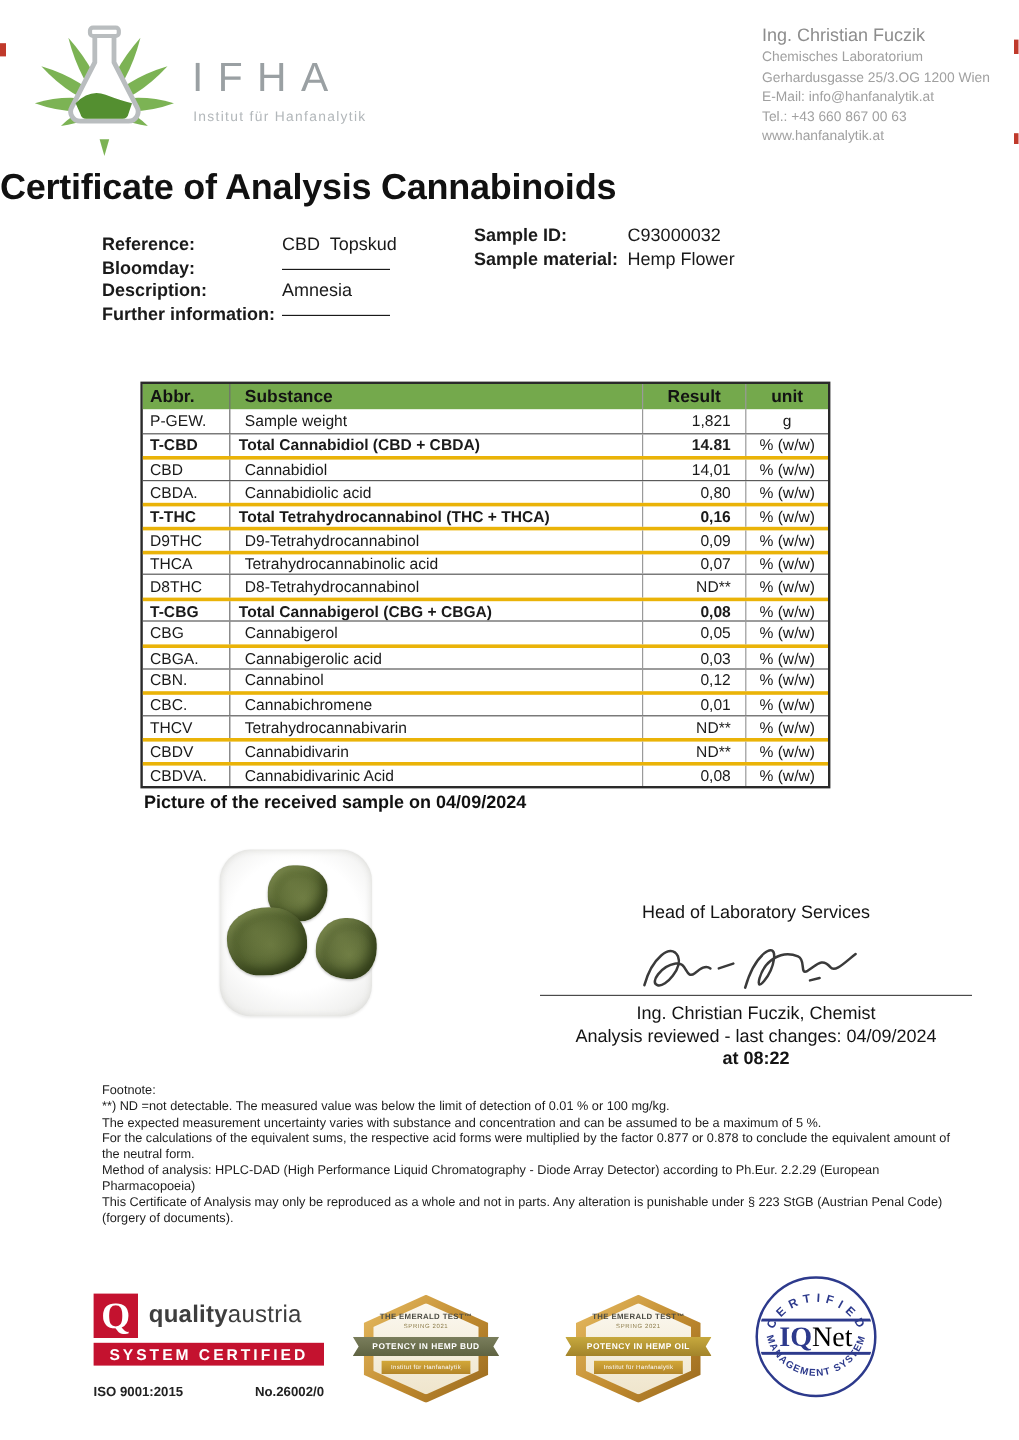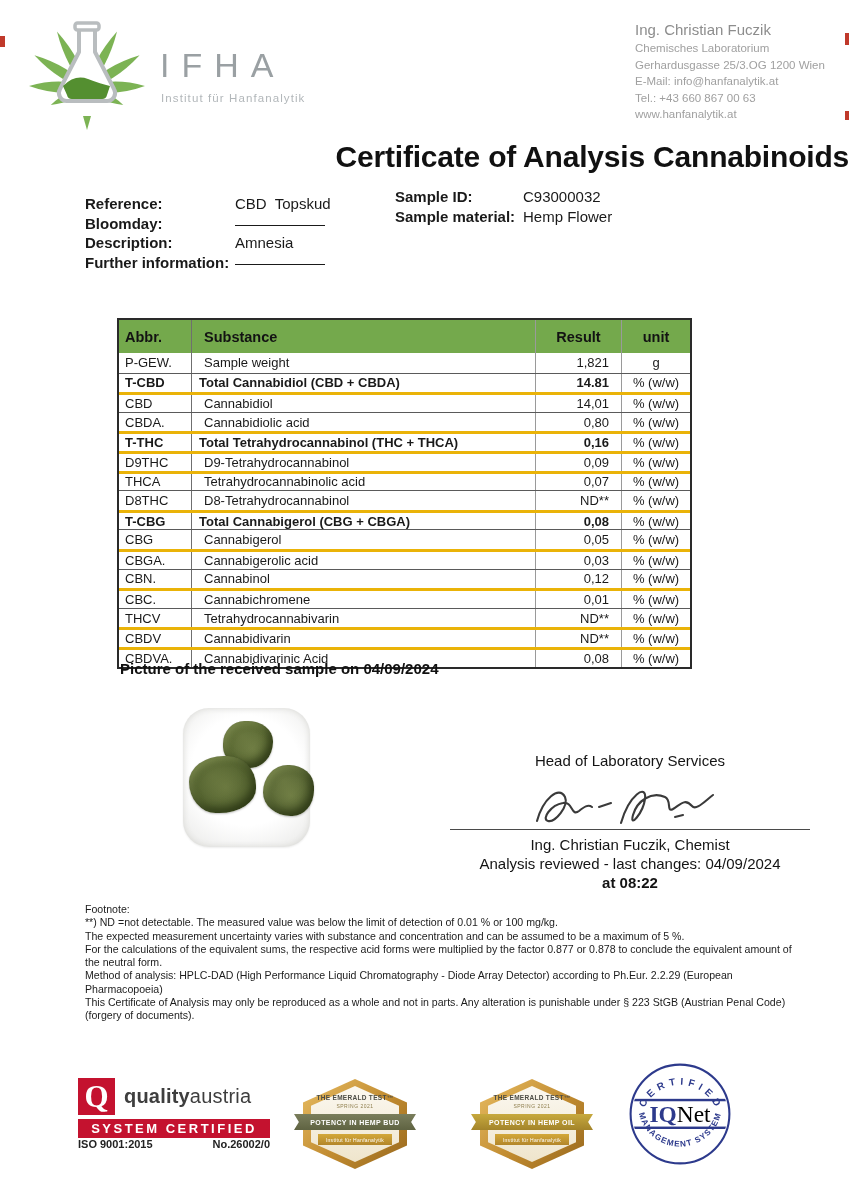--- a/index.html
+++ b/index.html
@@ -8,33 +8,33 @@
   .page { position:relative; width:849px; height:1200px; background:#fff; overflow:hidden; margin:0 auto; }
 
   
   .logo-svg { position:absolute; left:25px; top:18px; width:132px; height:114px; }
   .logo-acronym { position:absolute; left:160px; top:46px; font-size:34px; letter-spacing:12px; color:#9aa0a3; font-weight:400; }
   .logo-subtitle { position:absolute; left:161px; top:92px; font-size:11.5px; letter-spacing:1.1px; color:#b2b7ba; }
   .contact { position:absolute; left:635px; top:20px; color:#a0a0a0; font-size:11.5px; line-height:16.5px; }
   .contact .c-name { font-size:15px; color:#8d8d8d; line-height:20px; }
 
   
-  .title { position:absolute; left:0; top:140px; width:100%; text-align:right; font-size:30px; font-weight:700; color:#111; letter-spacing:-0.2px; }
+  .title { position:absolute; left:0; top:140px; width:100%; text-align:left; font-size:30px; font-weight:700; color:#111; letter-spacing:-0.2px; }
 
   
   .info-left { position:absolute; left:85px; top:194px; }
   .info-right { position:absolute; left:395px; top:187px; }
   .info-row { display:flex; height:19.6px; align-items:center; font-size:15px; }
   .info-left .il { width:150px; font-weight:700; }
   .info-right .il { width:128px; font-weight:700; }
   .iv { white-space:pre-wrap; }
 
   
   .ctable { position:absolute; left:117px; top:318px; width:575px; border:2px solid #2a2a2a; background:#fff; }
-  .thead { display:grid; grid-template-columns:72px 1fr 86px 69px; background:#74a94c; height:33px; align-items:stretch; font-weight:700; font-size:14.5px; color:#131313; }
+  .thead { display:grid; grid-template-columns:72px 1fr 86px 69px; background:#74a94c; height:21px; align-items:stretch; font-weight:700; font-size:14.5px; color:#131313; }
   .thead .cell { display:flex; align-items:center; }
   .t-row { display:grid; grid-template-columns:72px 1fr 86px 69px; height:19.6px; border-top:3px solid #eab308; font-size:13px; align-items:stretch; }
   .t-row:first-child { border-top:none; }
   .cell { display:flex; align-items:center; overflow:hidden; }
   .c1 { padding-left:6px; }
   .c2 { border-left:1px solid #6f6f6f; padding-left:12px; }
   .c3 { border-left:1px solid #9a9a9a; justify-content:flex-end; padding-right:12px; }
   .c4 { border-left:1px solid #9a9a9a; justify-content:center; }
   .thead .c3 { justify-content:center; padding-right:0; }
   .t-row.bold .c1, .t-row.bold .c2, .t-row.bold .c3 { font-weight:700; }
@@ -66,21 +66,21 @@
   
   .footnote { position:absolute; left:85px; top:903px; width:716px; font-size:10.6px; line-height:13.3px; color:#1c1c1c; }
 
   
   .qa { position:absolute; left:78px; top:1078px; width:192px; }
   .qa-top { display:flex; align-items:center; gap:9px; height:37px; }
   .qa-q { width:37px; height:37px; background:#c4122f; color:#fff; font-family:"Liberation Serif", serif; font-weight:700; font-size:31px; display:flex; align-items:center; justify-content:center; line-height:1; }
   .qa-brand { font-size:20px; color:#3e3e3e; letter-spacing:0.2px; }
   .qa-brand b { font-weight:700; }
   .qa-bar { margin-top:4px; height:19px; background:#c4122f; color:#fff; font-weight:700; font-size:13px; letter-spacing:2.5px; display:flex; align-items:center; justify-content:center; }
-  .qa-iso { display:flex; justify-content:space-between; font-size:11px; font-weight:700; color:#222; margin-top:0; }
+  .qa-iso { display:flex; justify-content:space-between; font-size:11px; font-weight:700; color:#222; margin-top:16px; }
 
   
   .hexbadge { position:absolute; width:104px; height:90px; }
   .hex-outer { position:absolute; inset:0; clip-path:polygon(50% 0,100% 26%,100% 74%,50% 100%,0 74%,0 26%);
                background:linear-gradient(135deg,#e8bd63,#c08a2f 55%,#96671d); }
   .hex-inner { position:absolute; left:8px; top:7px; right:8px; bottom:7px; clip-path:polygon(50% 0,100% 26%,100% 74%,50% 100%,0 74%,0 26%);
                background:linear-gradient(180deg,#fbf8f0,#efe5cc); }
   .hex-t1 { position:absolute; top:15px; width:100%; text-align:center; font-size:6.5px; font-weight:700; color:#4c4c44; letter-spacing:0.3px; }
   .hex-t2 { position:absolute; top:24px; width:100%; text-align:center; font-size:5px; color:#8d7d4c; letter-spacing:0.5px; }
   .hex-ribbon { position:absolute; left:-9px; right:-9px; top:35px; height:16px; color:#fff; font-size:7px; font-weight:700; letter-spacing:0.4px;

